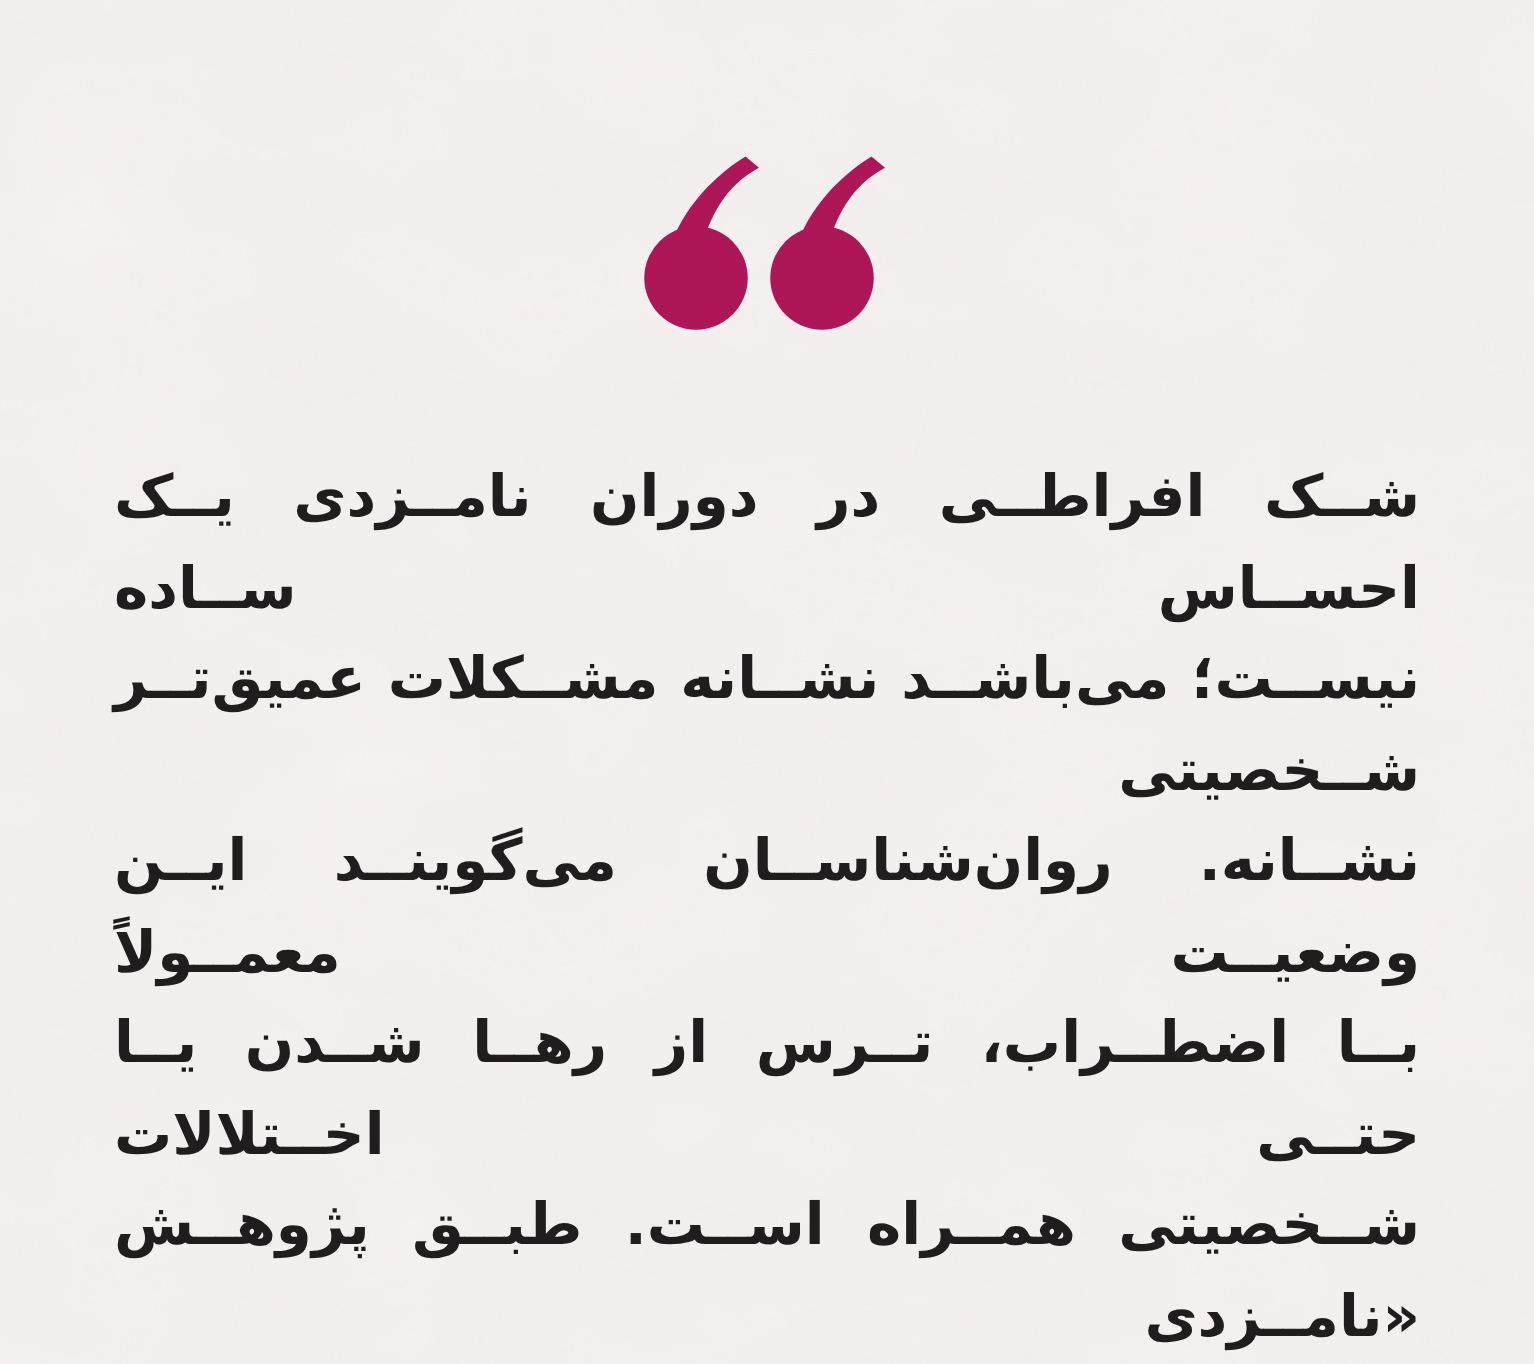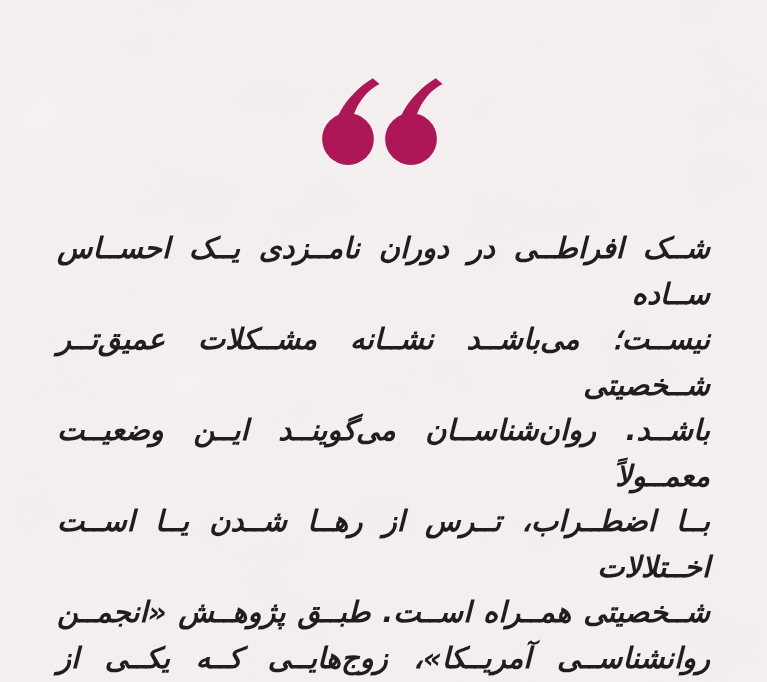--- a/index.html
+++ b/index.html
@@ -45,21 +45,20 @@
     margin: 56px 57px 0 57px;
     color: var(--text);
     font-weight: bold;
     font-size: 29px;
     line-height: 45.5px;
     letter-spacing: 0;
   }
   .quote-line {
     text-align: justify;
     text-align-last: justify;
-    font-style: italic;
   }
 </style>
 </head>
 <body>
 
 <div class="card">
 
   <svg class="texture" width="767" height="682" viewBox="0 0 767 682" xmlns="http://www.w3.org/2000/svg" aria-hidden="true">
     <defs>
       <filter id="marble" x="0" y="0" width="100%" height="100%">
@@ -85,21 +84,21 @@
             <circle cx="24" cy="56" r="23"></circle>
             <path d="M46 2 C28 13 13 32 11 50 L24 62 C25 38 33 17 52 7 Z"></path>
           </g>
         </g>
       </svg>
     </div>
 
     <div class="quote-text">
       <p class="quote-line">شــک افراطــی در دوران نامــزدی یــک احســاس ســاده</p>
       <p class="quote-line">نیســت؛ می‌باشــد نشــانه مشــکلات عمیق‌تــر شــخصیتی</p>
-      <p class="quote-line">باشــد. روان‌شناســان می‌گوینــد ایــن وضعیــت معمــولاً</p>
-      <p class="quote-line">بــا اضطــراب، تــرس از رهــا شــدن یــا اســت اخــتلالات</p>
-      <p class="quote-line">شــخصیتی همــراه اســت. طبــق پژوهــش «انجمــن</p>
+      <p class="quote-line">نشــانه. روان‌شناســان می‌گوینــد ایــن وضعیــت معمــولاً</p>
+      <p class="quote-line">بــا اضطــراب، تــرس از رهــا شــدن یــا حتــی اخــتلالات</p>
+      <p class="quote-line">شــخصیتی همــراه اســت. طبــق پژوهــش «نامــزدی</p>
       <p class="quote-line">روانشناســی آمریــکا»، زوج‌هایــی کــه یکــی از طرفیــن بــه</p>
 
     </div>
 
   </div>
 </div>
 
 </body></html>

